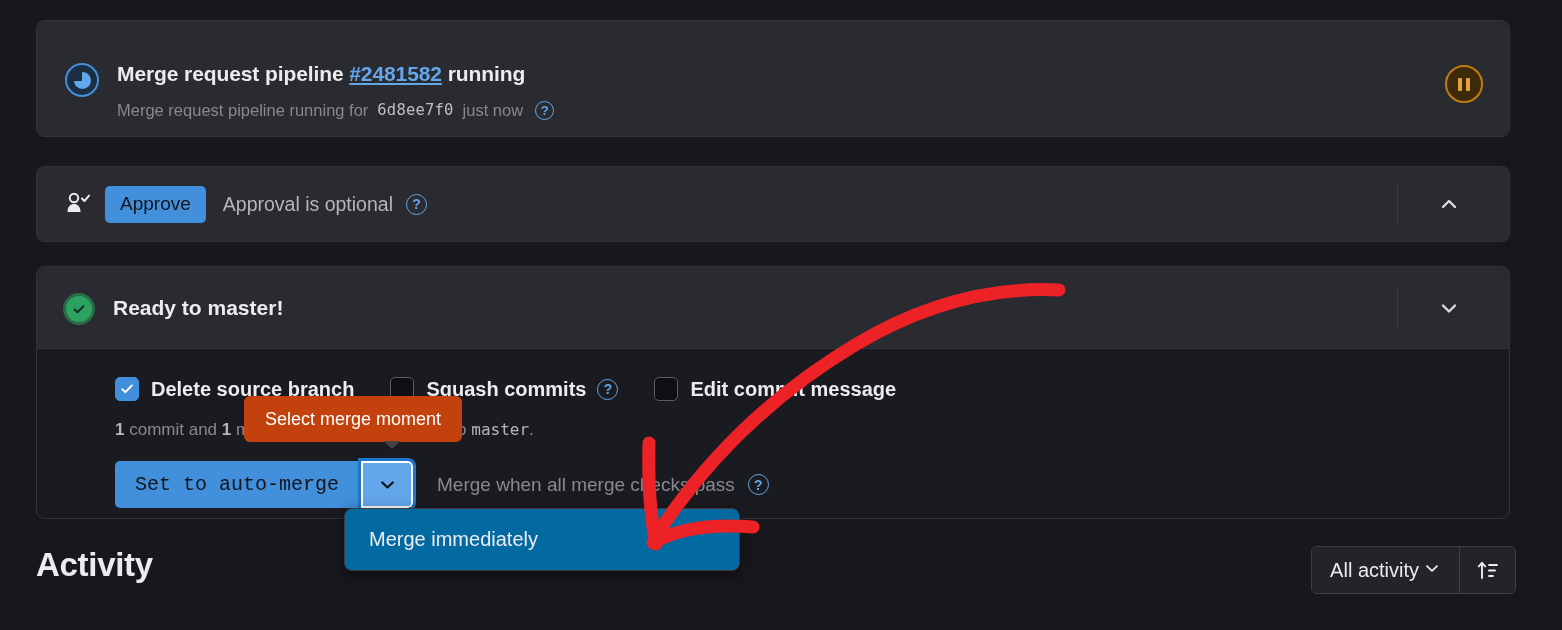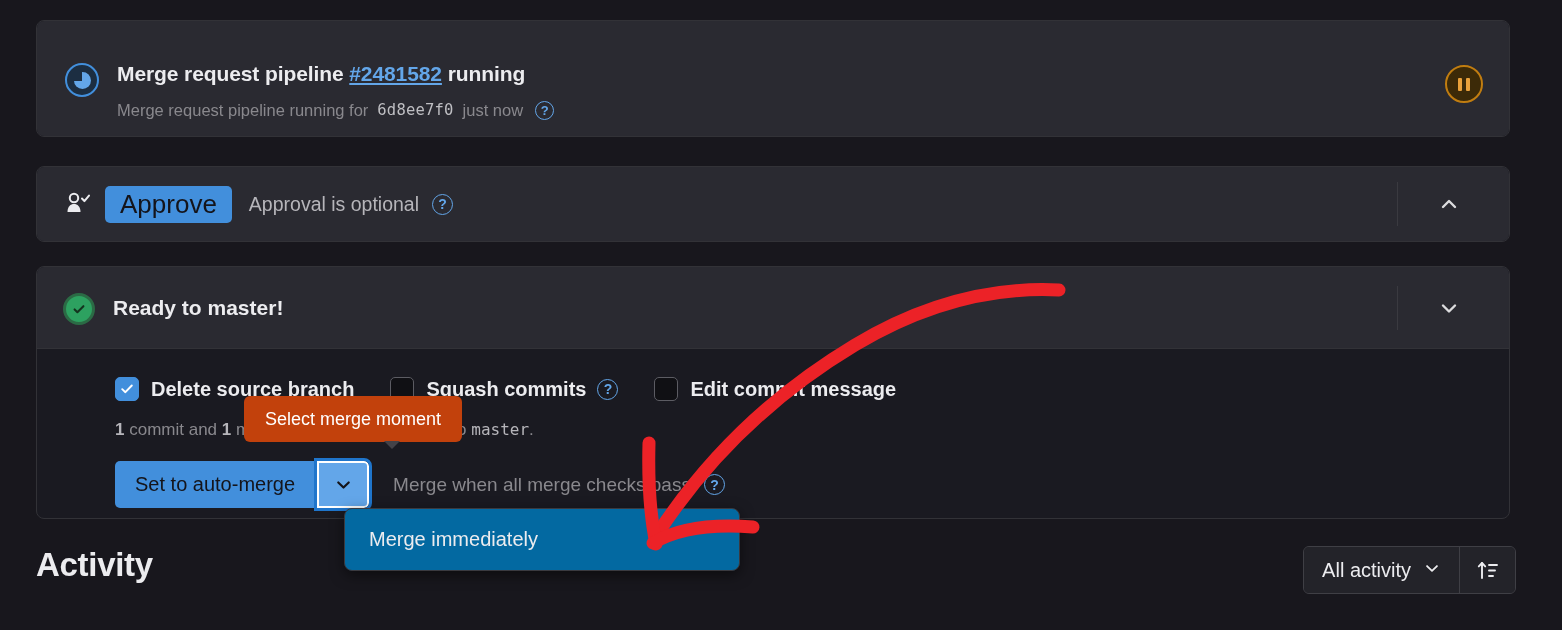--- a/index.html
+++ b/index.html
@@ -124,21 +124,21 @@
   #approval-card { top: 166px; height: 76px; }
   #approval-card .card-head { height: 74px; padding: 0 0 0 26px; border-radius: 7px; }
 
   .user-check-icon { width: 28px; height: 28px; flex: 0 0 28px; margin-right: 14px; }
 
   .btn-approve {
     background: #428fdc;
     color: #14141a;
     border: none;
     border-radius: 5px;
-    font-size: 26px;
+    font-size: 19px;
     font-family: "Liberation Sans", sans-serif;
     padding: 7px 15px 8px;
     line-height: 22px;
     cursor: pointer;
   }
 
   .approval-note {
     margin-left: 17px;
     font-size: 19.5px;
     color: #b6b5ba;
@@ -234,21 +234,21 @@
     position: relative;
   }
 
   .split-btn { display: flex; align-items: stretch; position: relative; }
   .btn-merge {
     background: #428fdc;
     color: #14141a;
     border: none;
     border-radius: 5px 0 0 5px;
     font-size: 20px;
-    font-family: Liberation Sans, sans-serif;
+    font-family: Liberation Mono, monospace;
     padding: 0 20px;
     height: 47px;
     cursor: pointer;
     line-height: 47px;
   }
   .btn-caret {
     width: 52px;
     height: 47px;
     background: #63a6e9;
     border: 2px solid #fff;
@@ -329,21 +329,21 @@
     right: 46px; top: 546px;
     display: flex;
     align-items: stretch;
     border: 1px solid #3f3f45;
     border-radius: 6px;
     overflow: hidden;
     background: #232329;
     height: 48px;
   }
   .activity-filter {
-    display: flex; align-items: center; gap: 12px;
+    display: flex; align-items: center; gap: 4px;
     padding: 0 18px;
     font-size: 20px;
     color: #ececef;
     cursor: pointer;
     background: #232329;
     border: none;
     font-family: "Liberation Sans", sans-serif;
   }
   .activity-sort {
     display: flex; align-items: center; justify-content: center;

